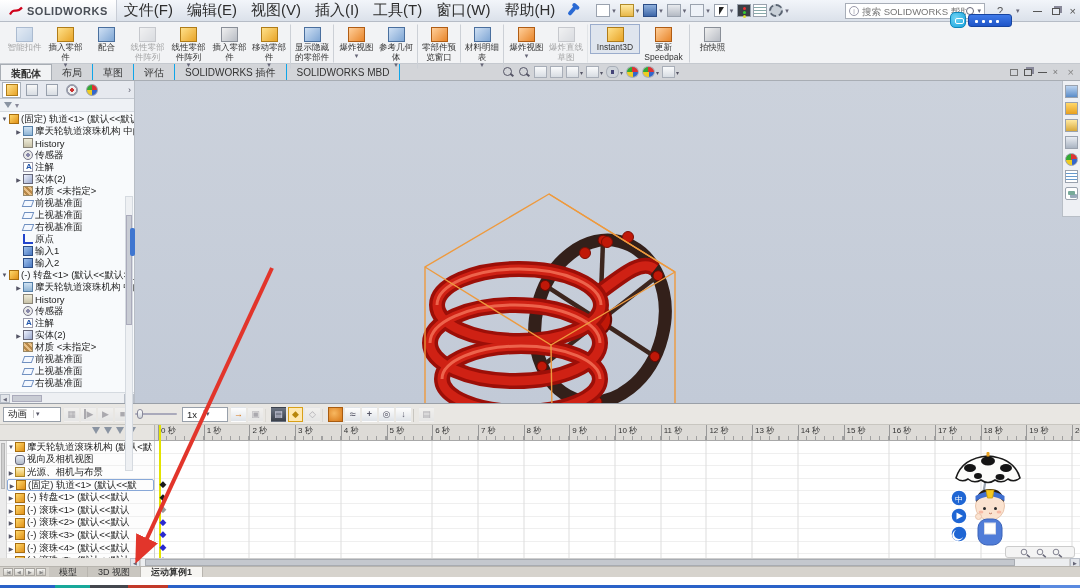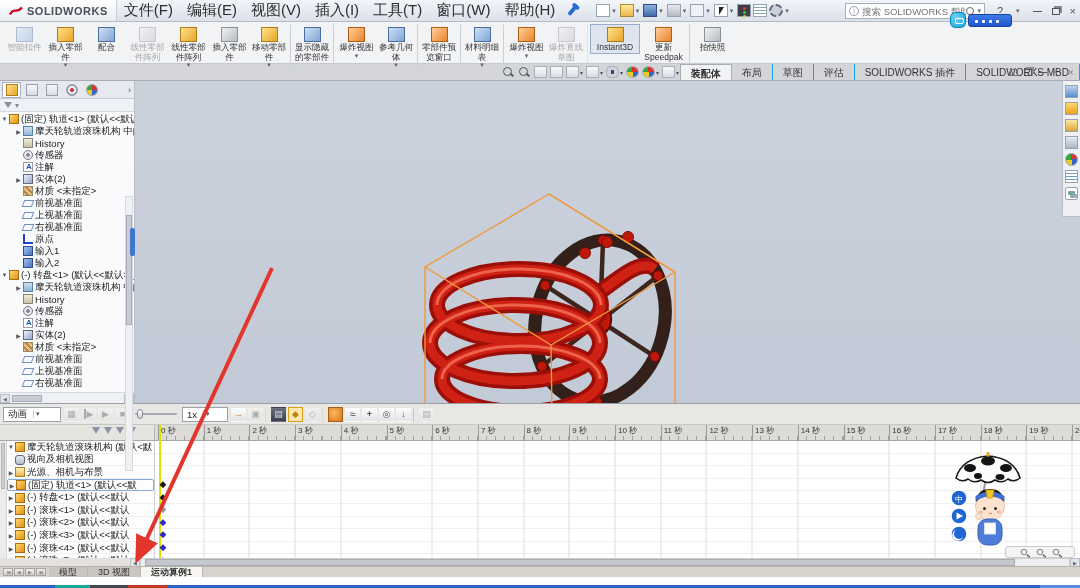--- a/index.html
+++ b/index.html
@@ -59,21 +59,21 @@
   .ic-o{background:linear-gradient(135deg,#ffcf9a,#e8852a);border-color:#b05c14!important;}
   .ic-gr{background:linear-gradient(135deg,#f0f0f0,#b8bcc4);}
   .rbtn .rlabel{font-size:8.5px;line-height:9.5px;text-align:center;color:#333;max-width:40px;}
   .rbtn.has-arrow::after{content:"▾";font-size:7px;color:#667;line-height:6px;}
   .rbtn.disabled{opacity:.42;}
   .rbtn.active{background:#dfe5ee;border:1px solid #9aaccc;}
   .rbtn.sep-after{border-right:1px solid #ccd0d6;padding-right:3px;margin-right:2px;border-radius:0;}
   .rbtn.wide{width:50px;}
 
   
-  #tabstrip{left:0;top:64px;width:1080px;height:17px;background:#d3d5d9;border-bottom:1px solid #a8adb4;display:flex;align-items:flex-end;z-index:4;justify-content:flex-end;}
+  #tabstrip{left:0;top:64px;width:1080px;height:17px;background:#d3d5d9;border-bottom:1px solid #a8adb4;display:flex;align-items:flex-end;z-index:4;}
   .ctab{padding:1px 10px;font-size:10px;color:#333;border-right:1px solid #0ea5e9;height:16px;line-height:15px;}
   .ctab.active{background:#f2f3f5;border:1px solid #a8adb4;border-bottom:none;font-weight:bold;}
   #headsup{position:absolute;left:502px;top:2px;display:flex;align-items:center;gap:3px;}
   .hu{width:13px;height:12px;background:linear-gradient(#fafbfc,#d8dde3);border:1px solid #a8aeb8;display:inline-block;}
   .hu-wrap{display:flex;align-items:center;}
   .hu-wrap.has-arrow::after{content:"▾";font-size:6px;color:#556;margin-left:1px;}
   [data-name="zoom-fit-icon"],[data-name="zoom-area-icon"]{background:none;border:none;width:13px;height:12px;position:relative;}
   [data-name="zoom-fit-icon"]::before,[data-name="zoom-area-icon"]::before{content:"";position:absolute;left:1px;top:1px;width:7px;height:7px;border:1.5px solid #556;border-radius:50%;}
   [data-name="zoom-fit-icon"]::after,[data-name="zoom-area-icon"]::after{content:"";position:absolute;left:8px;top:8px;width:4px;height:1.5px;background:#556;transform:rotate(40deg);}
   [data-name="hide-show-items-icon"]{border-radius:40%/60%;background:radial-gradient(circle at 50% 50%,#447 2px,#cfd4da 2px);}

